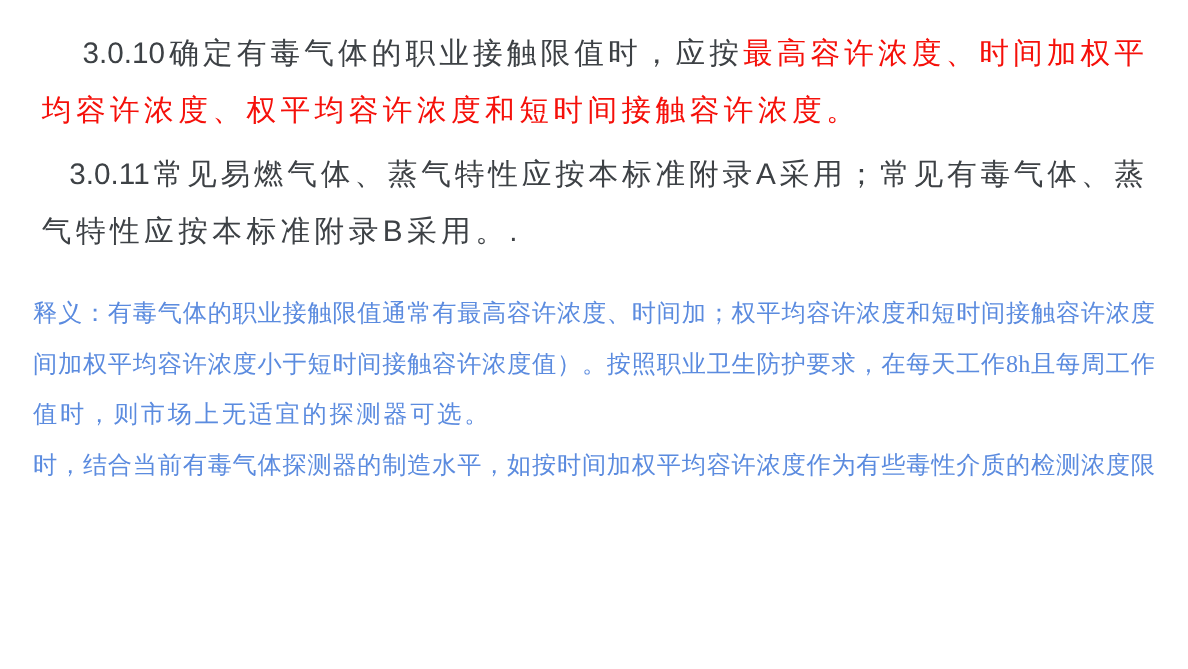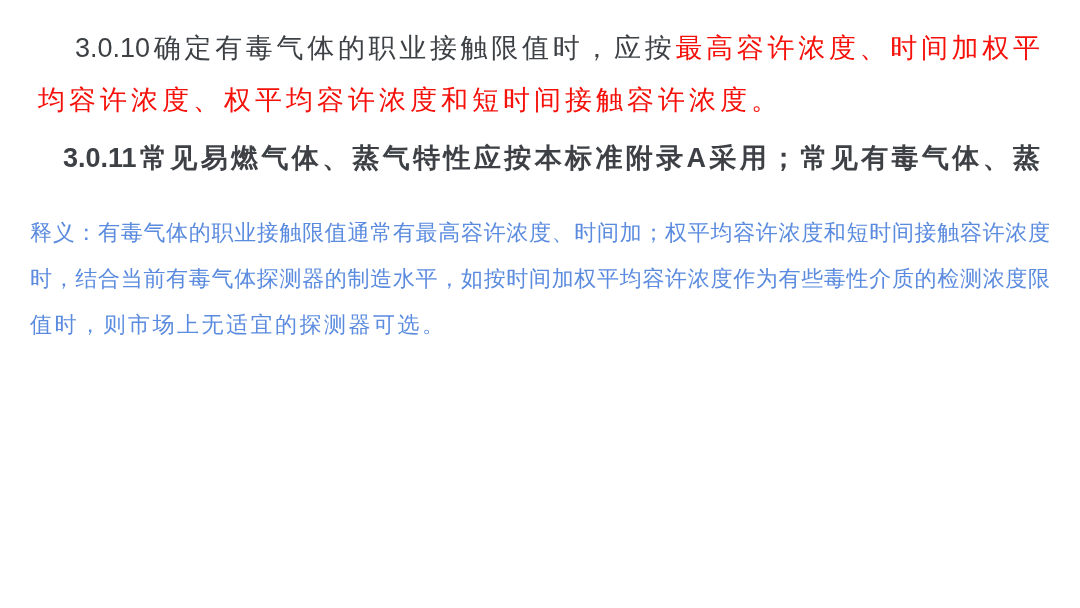--- a/index.html
+++ b/index.html
@@ -36,21 +36,21 @@
     letter-spacing: 4px;
   }
   .clause-line.fill {
     white-space: normal;
     letter-spacing: 0;
     text-align: justify;
     text-align-last: justify;
     text-justify: inter-character;
   }
   .indent-lg { padding-left: 37px; }
-  .indent-sm { padding-left: 25px; font-weight: bold; }
+  .indent-sm { padding-left: 25px; }
   .red { color: var(--highlight-red); }
   .clause-gap { height: 6px; }
 
   
   .interpretation {
     margin-top: 26px;
     padding: 0 30px;
     color: var(--interpretation-blue);
     font-size: 22px;
     font-family: Liberation Serif, serif;
@@ -77,22 +77,24 @@
   <section class="clauses">
 
     <p class="clause-line fill indent-lg"><span>3.0.10确定有毒气体的职业接触限值时，应按</span><span class="red">最高容许浓度、时间加权平</span></p>
 
     <p class="clause-line"><span class="red">均容许浓度、权平均容许浓度和短时间接触容许浓度。</span></p>
 
     <div class="clause-gap"></div>
 
     <p class="clause-line fill indent-sm">3.0.11常见易燃气体、蒸气特性应按本标准附录A采用；常见有毒气体、蒸</p>
 
+    <p class="clause-line">气特性应按本标准附录B采用。.</p>
 
   </section>
 
   <section class="interpretation">
     <p class="interp-line fill">释义：有毒气体的职业接触限值通常有最高容许浓度、时间加；权平均容许浓度和短时间接触容许浓度</p>
+    <p class="interp-line fill">间加权平均容许浓度小于短时间接触容许浓度值）。按照职业卫生防护要求，在每天工作8h且每周工作</p>
+    <p class="interp-line">值时，则市场上无适宜的探测器可选。</p>
     <p class="interp-line fill">时，结合当前有毒气体探测器的制造水平，如按时间加权平均容许浓度作为有些毒性介质的检测浓度限</p>
-    <p class="interp-line">值时，则市场上无适宜的探测器可选。</p>
   </section>
 
 </div>
 
 </body></html>

